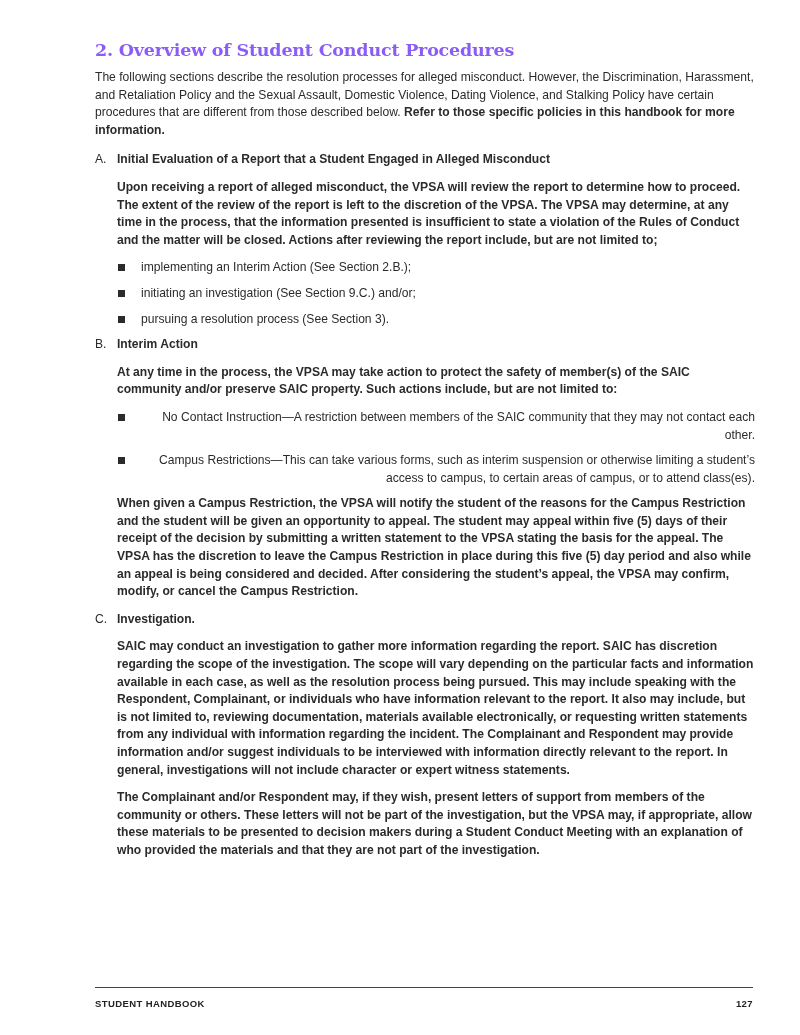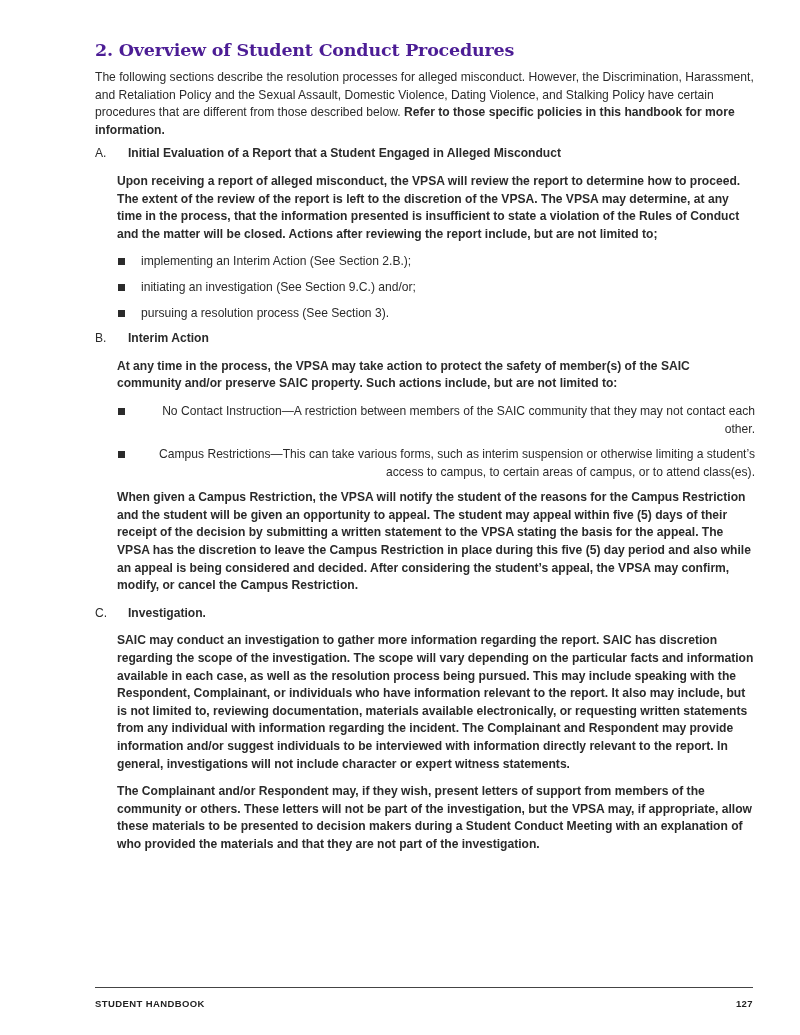--- a/index.html
+++ b/index.html
@@ -3,27 +3,27 @@
   <meta charset="utf-8">
   <style>
     html, body { margin: 0; padding: 0; background: #ffffff; }
     body {
       width: 800px; height: 1035px; position: relative; overflow: hidden;
       font-family: "Liberation Sans", sans-serif; color: #2b2b2b;
     }
     .page { position: absolute; left: 95px; top: 40px; width: 660px; }
     h1 {
       font-family: "DejaVu Serif", serif; font-weight: bold;
-      color: #4c1d95; font-size: 17.5px; margin: 0 0 9px 0; letter-spacing: -0.2px;
+      color: #8b5cf6; font-size: 17.5px; margin: 0 0 9px 0; letter-spacing: -0.2px;
     }
     p { margin: 0; font-size: 12.1px; line-height: 17.6px; }
-    .intro { margin-bottom: 6px; }
+    .intro { margin-bottom: 12px; }
     .sec-head { display: flex; font-size: 12.1px; line-height: 17.6px; margin-bottom: 10px; }
     .sec-letter { width: 22px; flex: none; }
-    .sec-title { font-weight: bold; margin-left: 11px; }
+    .sec-title { font-weight: bold; }
     .sec-body { padding-left: 22px; }
     .sec-body p { margin-bottom: 10px; font-weight: bold; }
     ul { list-style: none; margin: 0 0 8px 0; padding: 0; text-align: right; }
     li { display: flex; font-size: 12.1px; line-height: 17.6px; margin-bottom: 8px; }
     .bullet { width: 24px; flex: none; position: relative; }
     .bullet::before {
       content: ""; position: absolute; left: 1px; top: 5px;
       width: 7px; height: 7px; background: #2b2b2b;
     }
     .footer-rule {

